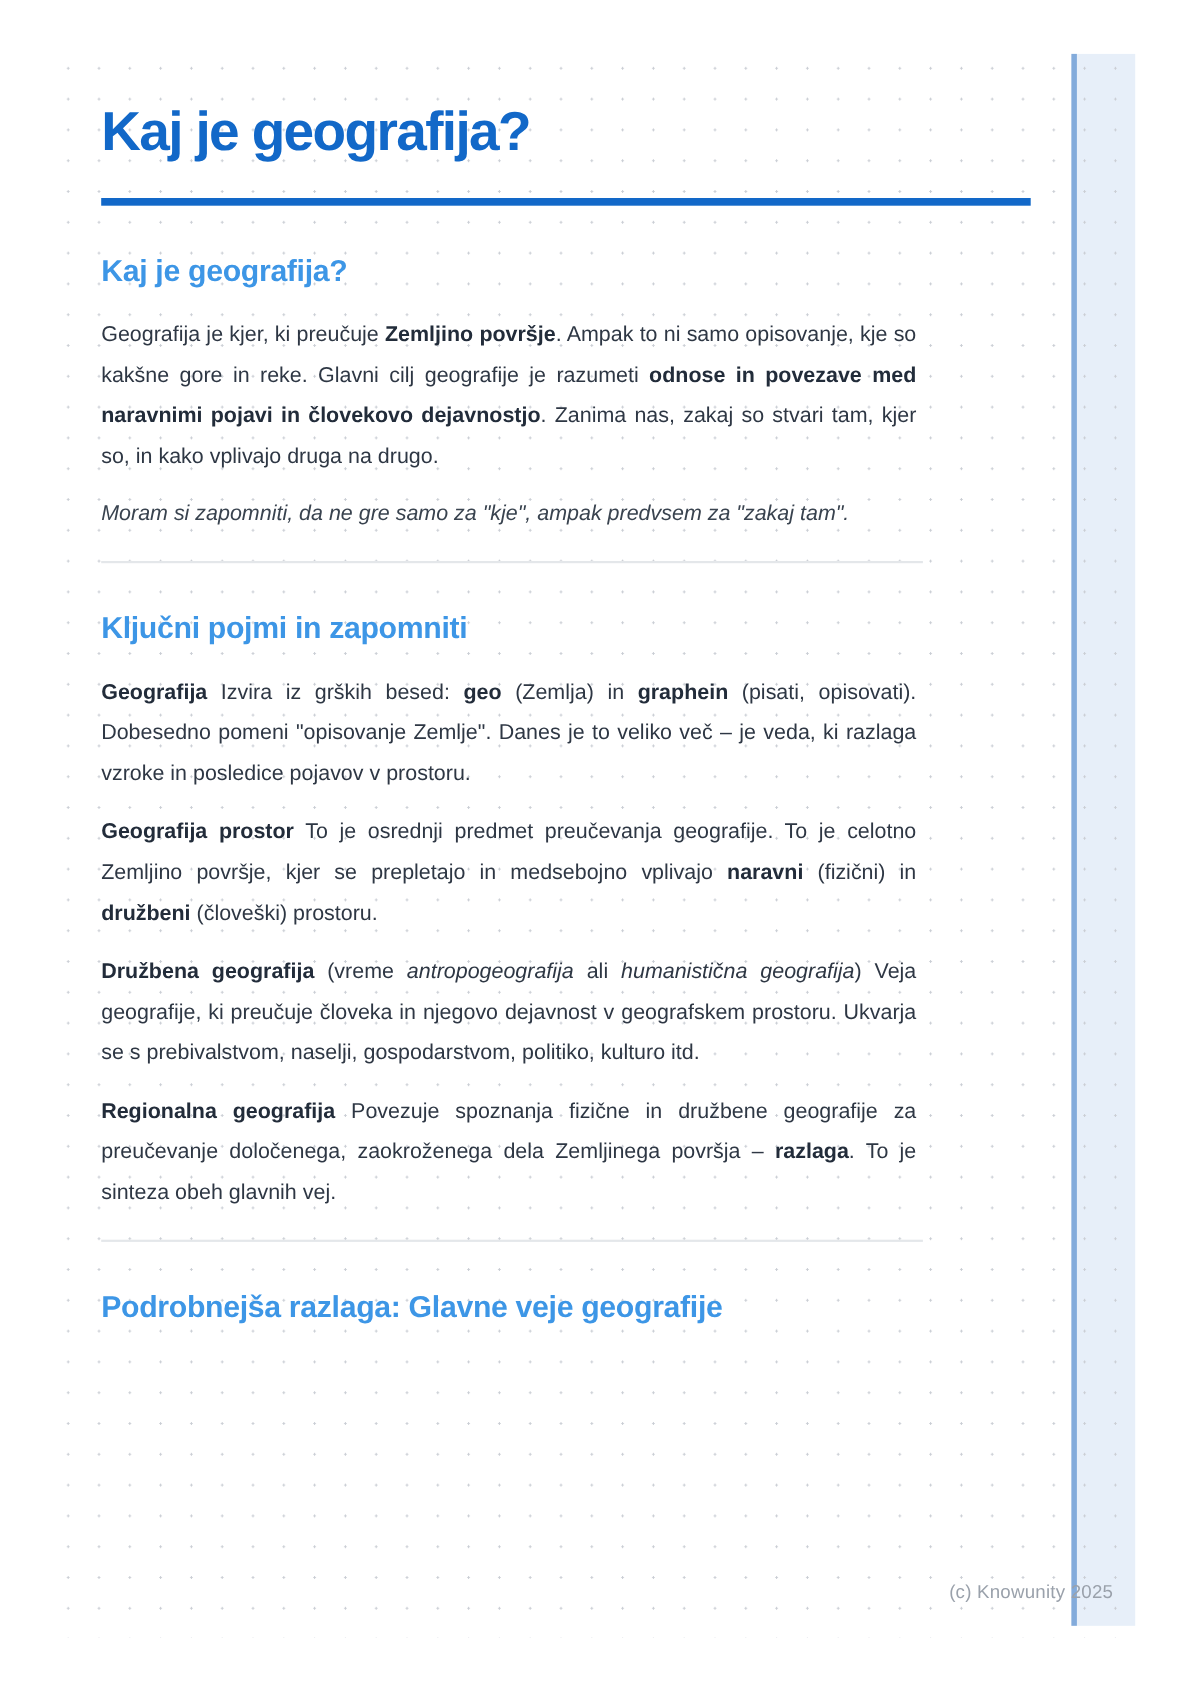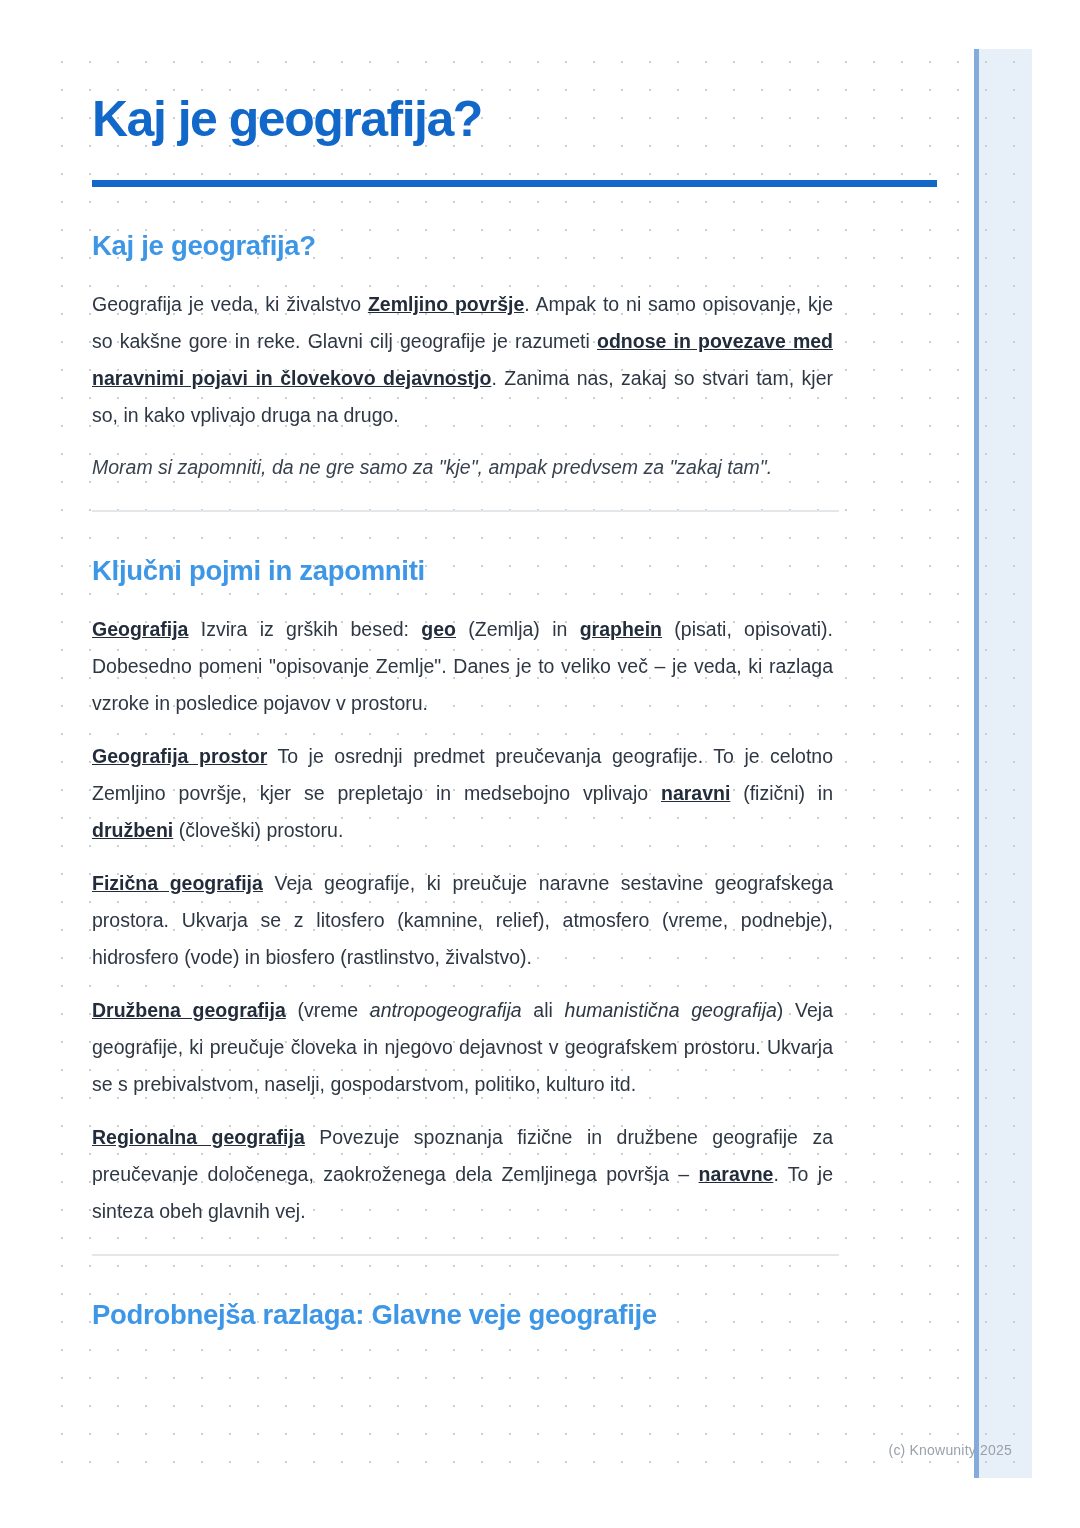--- a/index.html
+++ b/index.html
@@ -58,60 +58,59 @@
   p.body{
     margin:16px 0 0;
     width:741px;
     font-size:19.5px;
     line-height:37px;
     text-align:justify;
     color:#2e3744;
   }
   h2 + p.body{margin-top:24px;}
   p.note{margin-top:15px;color:#39434f;}
-  p.body span.b{font-weight:700;color:#222c3a;text-decoration:underline;}
+  p.body span.b{font-weight:700;color:#222c3a;}
   p.body span.i{font-style:italic;}
   .divider{
     margin-top:24px;
     width:747px;height:2px;
     background:#e4e7ea;
   }
   .copyright{
     position:absolute;
     right:68px;bottom:70px;
-    font-size:14px;
+    font-size:17px;
     color:#9aa1ab;
     letter-spacing:0.2px;
   }
 </style>
 </head>
 <body>
 
 <div class="page">
 
   <div class="side-panel"></div>
   <div class="dot-grid"></div>
 
   <div class="content">
 
     <h1>Kaj je geografija?</h1>
     <div class="title-rule"></div>
 
     <h2>Kaj je geografija?</h2>
-    <p class="body"><span>Geografija je veda, ki živalstvo </span><span class="b">Zemljino površje</span><span>. Ampak to ni samo opisovanje, kje so kakšne gore in reke. Glavni cilj geografije je razumeti </span><span class="b">odnose in povezave med naravnimi pojavi in človekovo dejavnostjo</span><span>. Zanima nas, zakaj so stvari tam, kjer so, in kako vplivajo druga na drugo.</span></p>
+    <p class="body"><span>Geografija je kjer, ki preučuje </span><span class="b">Zemljino površje</span><span>. Ampak to ni samo opisovanje, kje so kakšne gore in reke. Glavni cilj geografije je razumeti </span><span class="b">odnose in povezave med naravnimi pojavi in človekovo dejavnostjo</span><span>. Zanima nas, zakaj so stvari tam, kjer so, in kako vplivajo druga na drugo.</span></p>
     <p class="body note"><span class="i">Moram si zapomniti, da ne gre samo za "kje", ampak predvsem za "zakaj tam".</span></p>
 
     <div class="divider"></div>
 
     <h2>Ključni pojmi in zapomniti</h2>
     <p class="body"><span class="b">Geografija</span><span> Izvira iz grških besed: </span><span class="b">geo</span><span> (Zemlja) in </span><span class="b">graphein</span><span> (pisati, opisovati). Dobesedno pomeni "opisovanje Zemlje". Danes je to veliko več – je veda, ki razlaga vzroke in posledice pojavov v prostoru.</span></p>
     <p class="body"><span class="b">Geografija prostor</span><span> To je osrednji predmet preučevanja geografije. To je celotno Zemljino površje, kjer se prepletajo in medsebojno vplivajo </span><span class="b">naravni</span><span> (fizični) in </span><span class="b">družbeni</span><span> (človeški) prostoru.</span></p>
-    <p class="body"><span class="b">Fizična geografija</span><span> Veja geografije, ki preučuje naravne sestavine geografskega prostora. Ukvarja se z litosfero (kamnine, relief), atmosfero (vreme, podnebje), hidrosfero (vode) in biosfero (rastlinstvo, živalstvo).</span></p>
     <p class="body"><span class="b">Družbena geografija</span><span> (vreme </span><span class="i">antropogeografija</span><span> ali </span><span class="i">humanistična geografija</span><span>) Veja geografije, ki preučuje človeka in njegovo dejavnost v geografskem prostoru. Ukvarja se s prebivalstvom, naselji, gospodarstvom, politiko, kulturo itd.</span></p>
-    <p class="body"><span class="b">Regionalna geografija</span><span> Povezuje spoznanja fizične in družbene geografije za preučevanje določenega, zaokroženega dela Zemljinega površja – </span><span class="b">naravne</span><span>. To je sinteza obeh glavnih vej.</span></p>
+    <p class="body"><span class="b">Regionalna geografija</span><span> Povezuje spoznanja fizične in družbene geografije za preučevanje določenega, zaokroženega dela Zemljinega površja – </span><span class="b">razlaga</span><span>. To je sinteza obeh glavnih vej.</span></p>
 
     <div class="divider"></div>
 
     <h2>Podrobnejša razlaga: Glavne veje geografije</h2>
 
   </div>
 
   <div class="copyright">(c) Knowunity 2025</div>
 
 </div>

